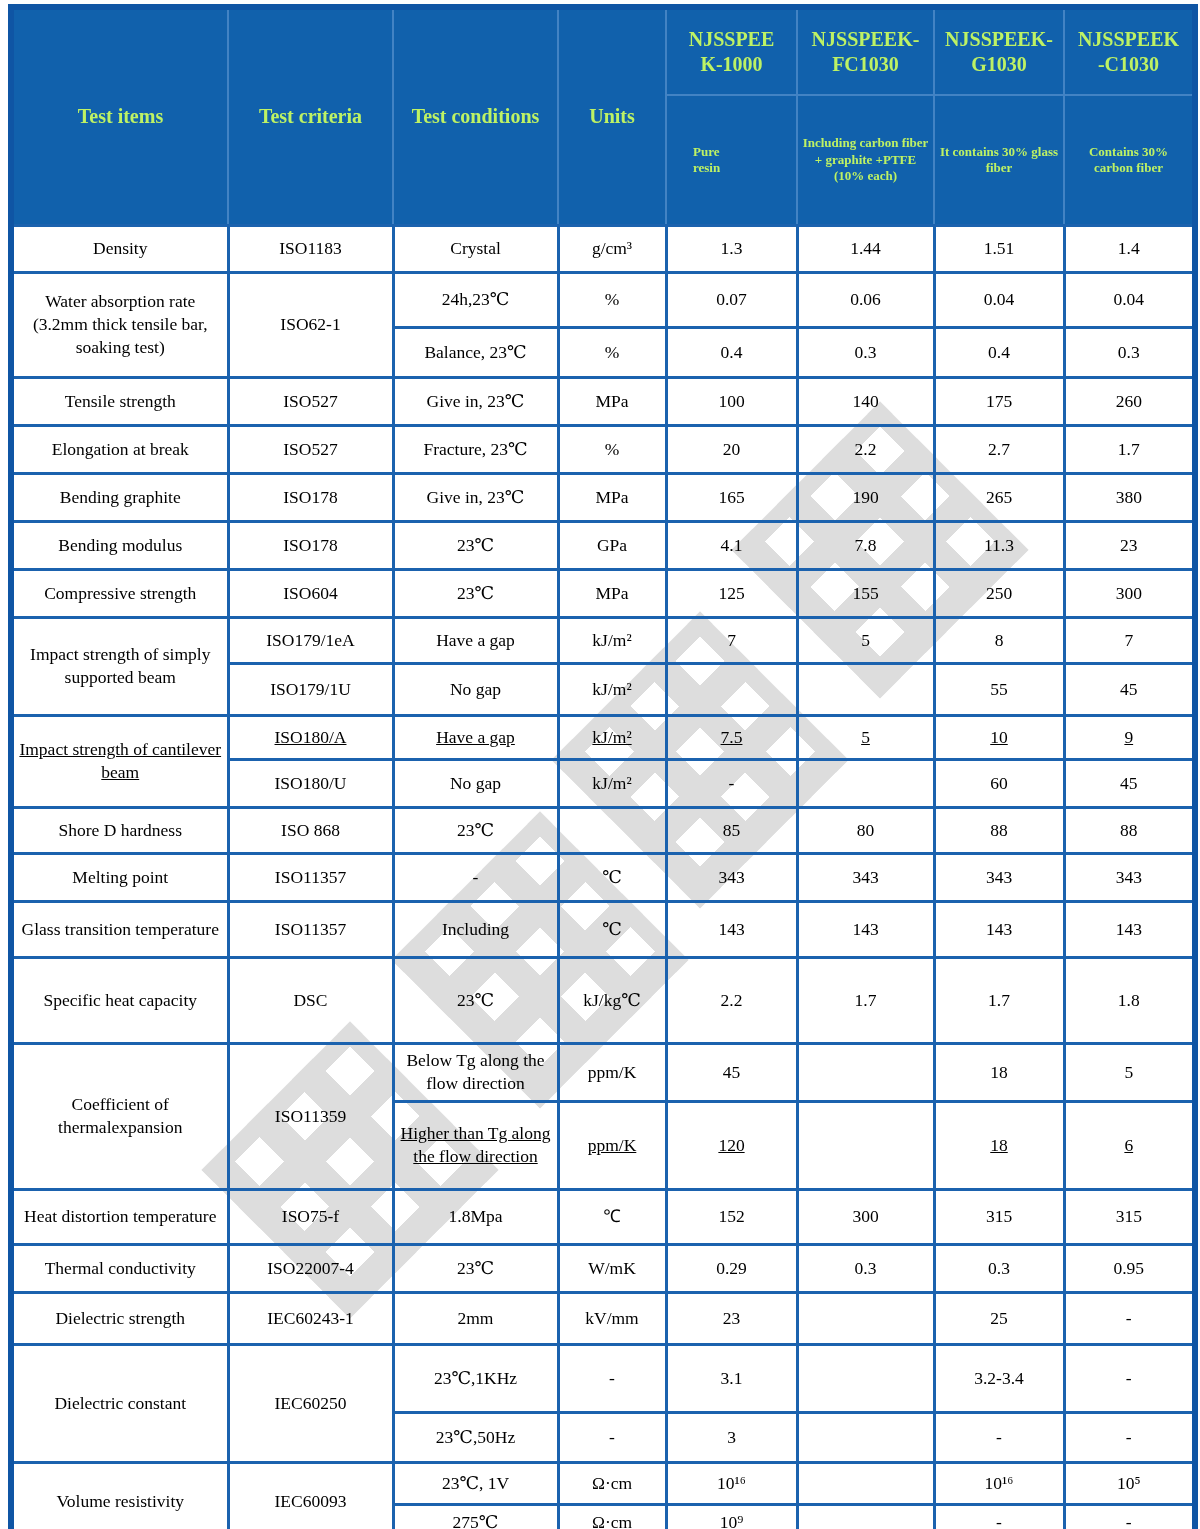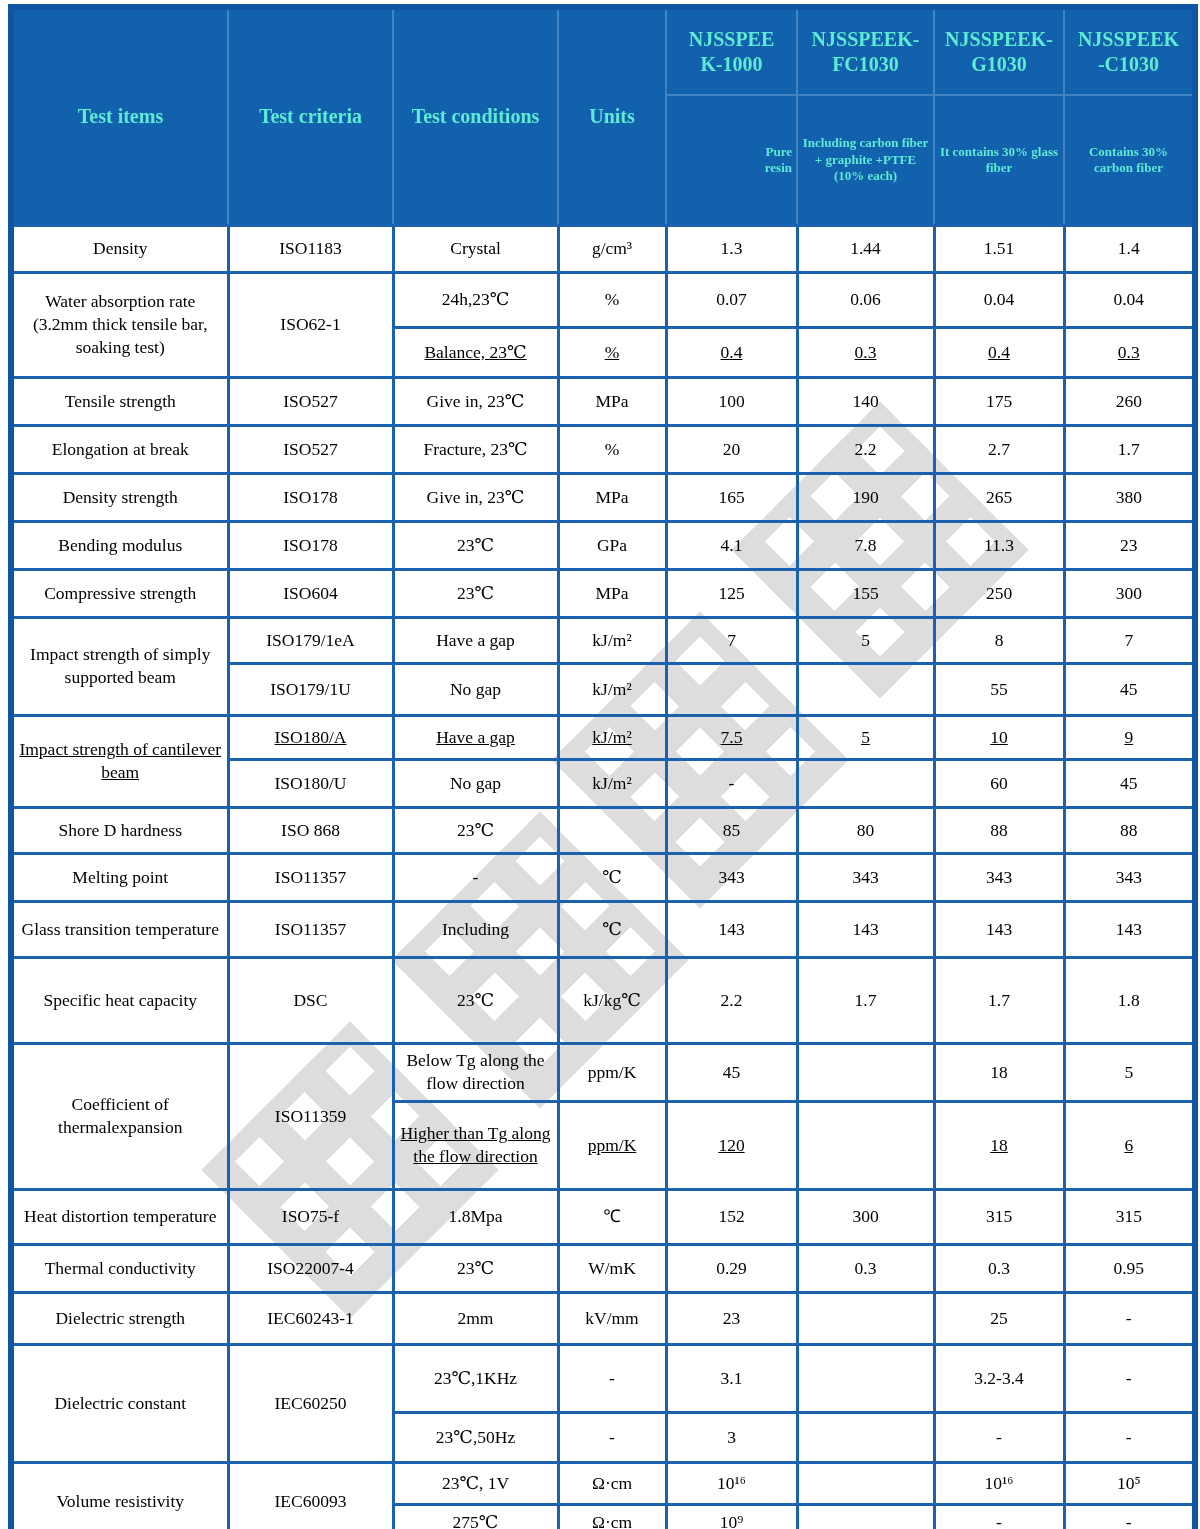--- a/index.html
+++ b/index.html
@@ -38,44 +38,44 @@
   th,td{
     border:3px solid #1b62ae;
     vertical-align:middle;
     text-align:center;
     overflow:hidden;
   }
   table{border:6px solid #0f55a4;}
 
   thead th{
     background:#1161ac;
-    color:#5eead4;
+    color:#bef264;
     font-weight:bold;
     font-size:20px;
     line-height:1.25;
     border:2px solid #4283c4;
     white-space:pre-line;
     padding:2px 4px;
   }
   thead tr.model-row{height:88px;}
   thead tr.desc-row{height:130px;}
   thead tr.desc-row th{font-size:13px;}
-  thead tr.desc-row th:first-child{text-align:right;padding-left:26px;}
+  thead tr.desc-row th:first-child{text-align:left;padding-left:26px;}
 
   tbody td{
     font-size:17.5px;
     color:#000000;
     padding:2px 5px;
     line-height:1.3;
     background:transparent;
   }
   tbody tr{height:48px;}
   tbody tr:nth-child(1){height:47px;}
   tbody tr:nth-child(2){height:55px;}
-  tbody tr:nth-child(3){height:50px;text-decoration:underline;}
+  tbody tr:nth-child(3){height:50px;}
   tbody tr:nth-child(9){height:46px;}
   tbody tr:nth-child(10){height:52px;}
   tbody tr:nth-child(11){height:44px;text-decoration:underline;}
   tbody tr:nth-child(13){height:46px;}
   tbody tr:nth-child(15){height:56px;}
   tbody tr:nth-child(16){height:86px;}
   tbody tr:nth-child(17){height:58px;}
   tbody tr:nth-child(18){height:88px;text-decoration:underline;}
   tbody tr:nth-child(19){height:55px;font-family:Liberation Serif, serif;}
   tbody tr:nth-child(21){height:52px;}
@@ -174,21 +174,21 @@
             <td>Elongation at break</td>
             <td>ISO527</td>
             <td>Fracture, 23℃</td>
             <td>%</td>
             <td>20</td>
             <td>2.2</td>
             <td>2.7</td>
             <td>1.7</td>
           </tr>
           <tr>
-            <td>Density strength</td>
+            <td>Bending graphite</td>
             <td>ISO178</td>
             <td>Give in, 23℃</td>
             <td>MPa</td>
             <td>165</td>
             <td>190</td>
             <td>265</td>
             <td>380</td>
           </tr>
           <tr>
             <td>Bending modulus</td>

